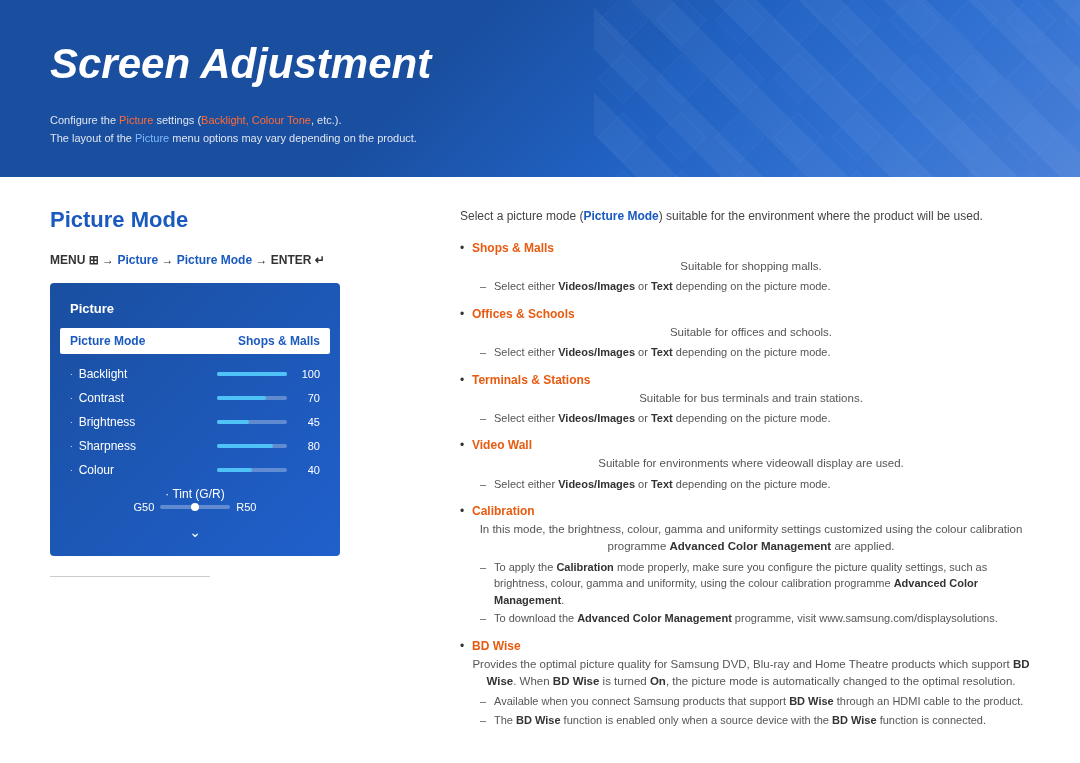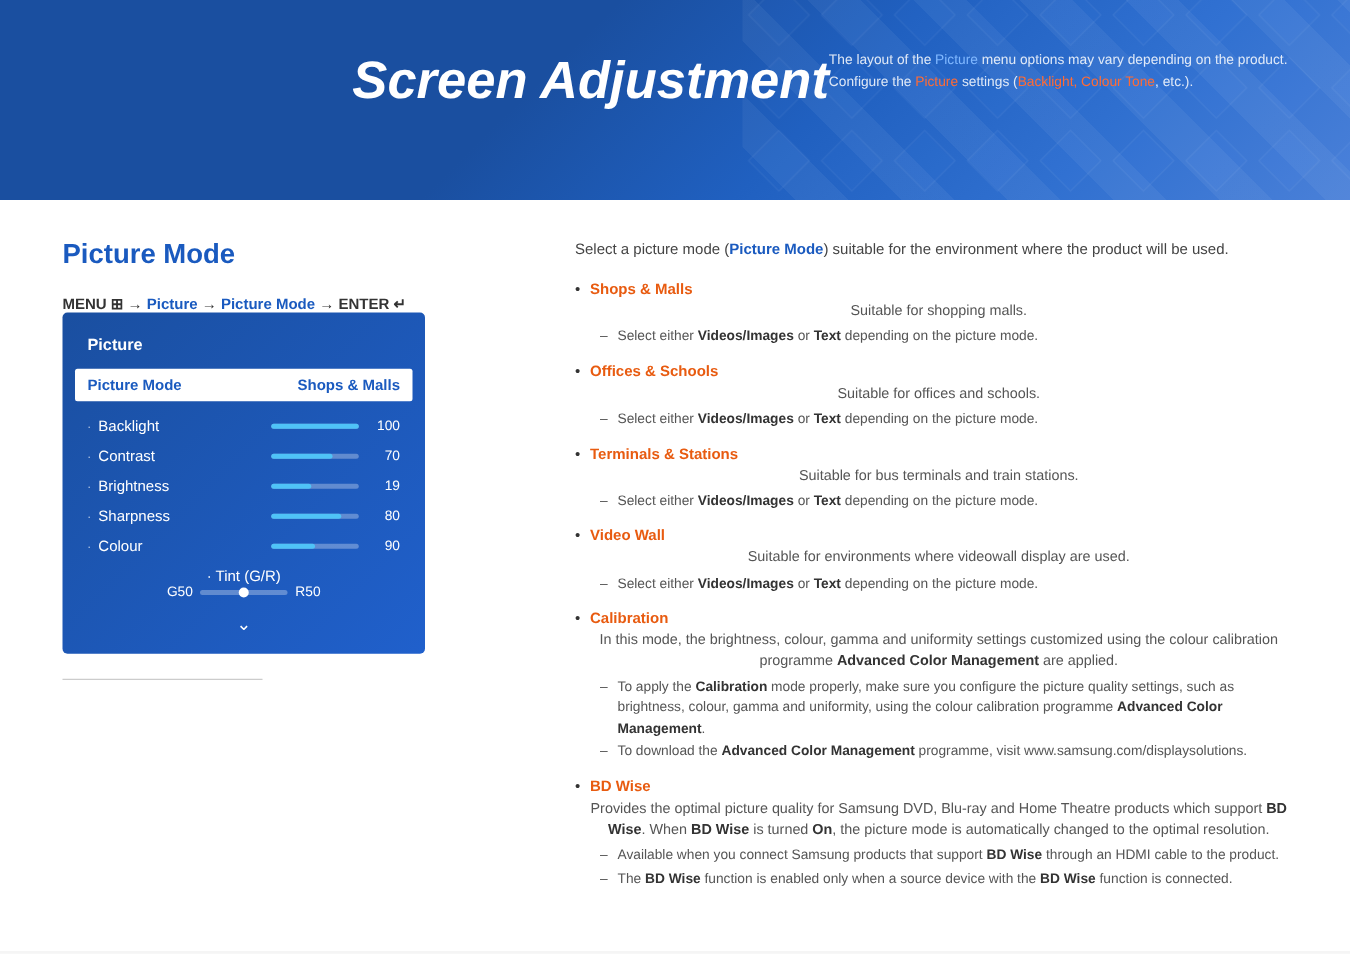--- a/index.html
+++ b/index.html
@@ -11,22 +11,23 @@
     }
 
     
     .header-banner {
       background: linear-gradient(135deg, #1a4fa0 0%, #1a4fa0 40%, #2060c0 60%, #3070d0 80%, #4a80d8 100%);
       padding: 40px 50px 30px 50px;
       position: relative;
       overflow: hidden;
       min-height: 160px;
       display: flex;
-      flex-direction: row;
+      flex-direction: column;
       justify-content: flex-end;
+      gap: 12px;
     }
     .header-banner::before {
       content: '';
       position: absolute;
       right: 0; top: 0; bottom: 0;
       width: 45%;
       background: repeating-linear-gradient(
         45deg,
         transparent,
         transparent 30px,
@@ -81,21 +82,21 @@
     .section-title {
       font-size: 22px;
       font-weight: 700;
       color: #1a5abf;
       margin-bottom: 20px;
     }
     .menu-path {
       font-size: 12px;
       font-weight: 700;
       color: #333;
-      margin-bottom: 0;
+      margin-bottom: 16px;
     }
     .menu-path .blue-text {
       color: #1a5abf;
       font-weight: 700;
     }
 
     
     .picture-menu {
       background: linear-gradient(135deg, #1a4fa0, #2060cc);
       border-radius: 4px;
@@ -289,22 +290,22 @@
       <pattern id="diamonds" x="0" y="0" width="60" height="60" patternUnits="userSpaceOnUse">
         <polygon points="30,5 55,30 30,55 5,30" fill="none" stroke="rgba(255,255,255,0.2)" stroke-width="1"></polygon>
         <polygon points="30,5 55,30 30,55 5,30" fill="rgba(100,160,255,0.1)"></polygon>
       </pattern>
     </defs>
     <rect width="500" height="200" fill="url(#diamonds)"></rect>
   </svg>
 
   <div class="header-title">Screen Adjustment</div>
   <div class="header-subtitle">
+    <div>Configure the <span class="highlight-orange">Picture</span> settings (<span class="highlight-orange">Backlight, Colour Tone</span>, etc.).</div>
     <div>The layout of the <span class="highlight-blue-light">Picture</span> menu options may vary depending on the product.</div>
-    <div>Configure the <span class="highlight-orange">Picture</span> settings (<span class="highlight-orange">Backlight, Colour Tone</span>, etc.).</div>
   </div>
 </div>
 
 <div class="main-content">
 
   <div class="left-column">
     <h2 class="section-title">Picture Mode</h2>
 
     <div class="menu-path">
       MENU ⊞ → <span class="blue-text">Picture</span> → <span class="blue-text">Picture Mode</span> → ENTER ↵
@@ -343,21 +344,21 @@
       </div>
 
       <div class="menu-row">
         <span class="row-label">
           <span class="dot">·</span> Brightness
         </span>
         <div class="slider-container">
           <div class="slider-bar">
             <div class="slider-fill" style="width:45%"></div>
           </div>
-          <span class="slider-value">19</span>
+          <span class="slider-value">45</span>
         </div>
       </div>
 
       <div class="menu-row">
         <span class="row-label">
           <span class="dot">·</span> Sharpness
         </span>
         <div class="slider-container">
           <div class="slider-bar">
             <div class="slider-fill" style="width:80%"></div>
@@ -367,21 +368,21 @@
       </div>
 
       <div class="menu-row">
         <span class="row-label">
           <span class="dot">·</span> Colour
         </span>
         <div class="slider-container">
           <div class="slider-bar">
             <div class="slider-fill" style="width:50%"></div>
           </div>
-          <span class="slider-value">90</span>
+          <span class="slider-value">40</span>
         </div>
       </div>
 
       <div class="tint-row">
         <span>· Tint (G/R)</span>
         <div style="display:flex;align-items:center;gap:6px;">
           <span style="font-size:11px;color:white;">G50</span>
           <div class="tint-slider">
             <div class="tint-dot"></div>
           </div>

